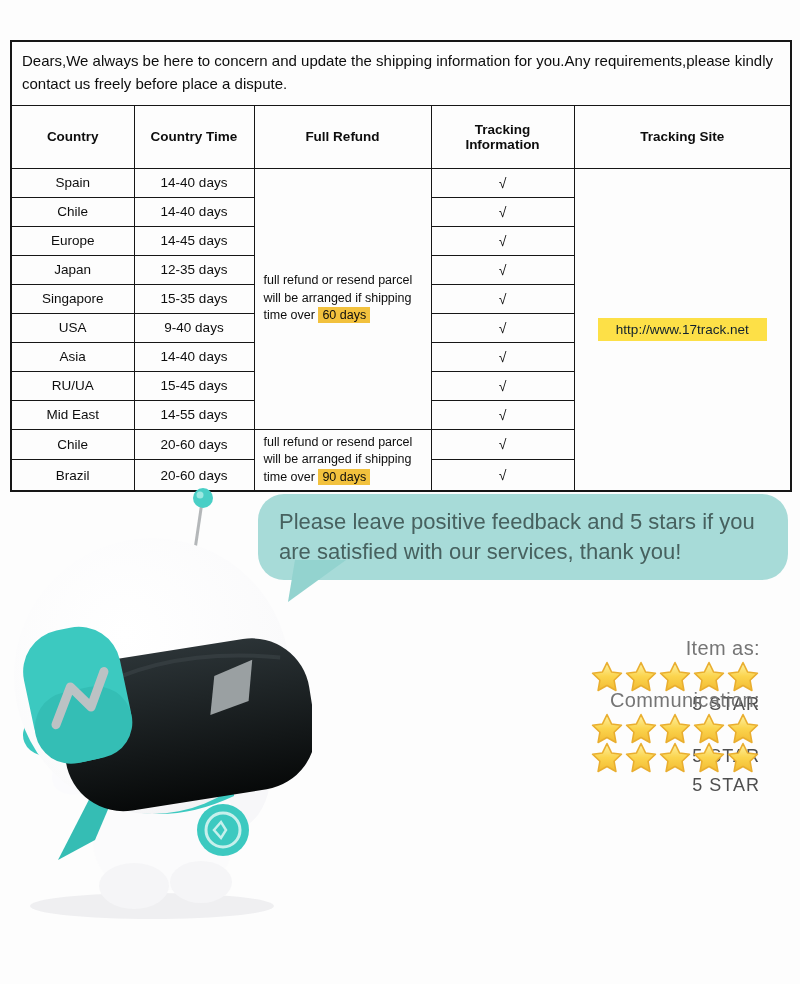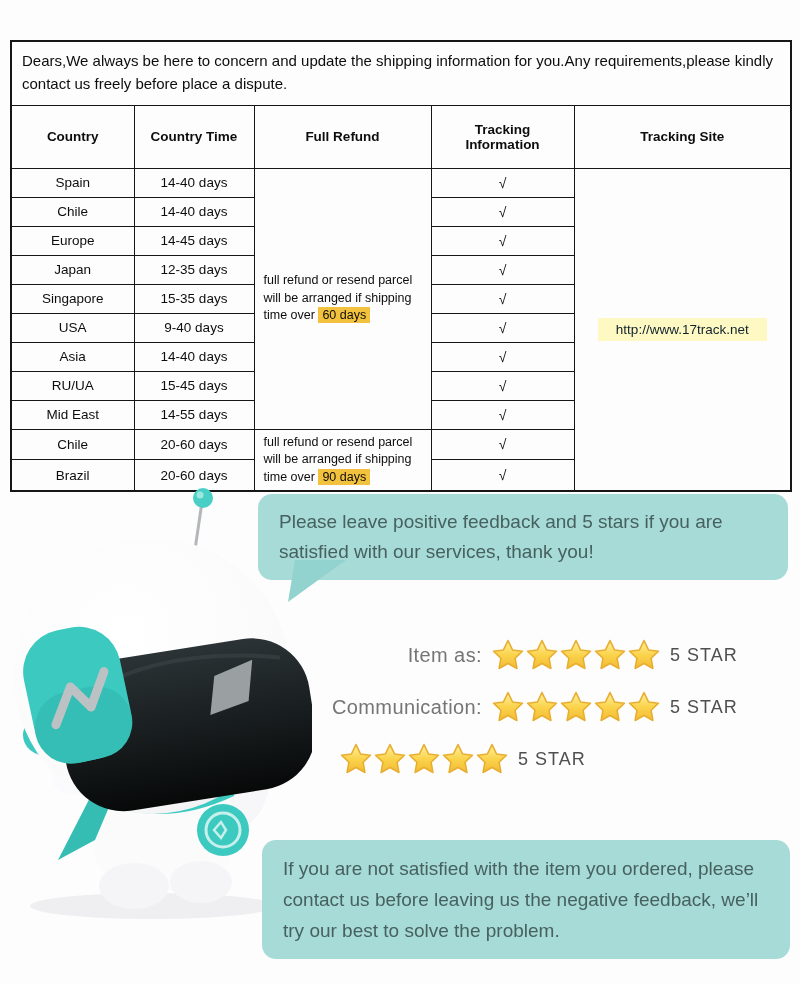--- a/index.html
+++ b/index.html
@@ -19,36 +19,36 @@
   .intro-cell { font-size:15px; padding:7px 10px 9px 10px; line-height:1.55; height:40px; text-align:left; }
   th.col-h { font-size:13.5px; font-weight:bold; height:24px; padding:16px; }
   td.c-cell, td.t-cell { text-align:center; font-size:13.5px; height:26px; padding:1px; }
   td.chk-cell { text-align:center; font-size:14px; height:26px; padding:1px; }
   td.refund-cell {
     text-align:left; vertical-align:middle; font-size:12.5px;
     line-height:1.4; padding:4px 6px 4px 9px;
   }
   .hl { background:#f2c13d; padding:1px 4px; }
   td.site-cell { text-align:center; vertical-align:middle; }
-  .url-chip { background:#fef9c3; color:#10212e; font-size:13.5px; padding:4px 18px; display:inline-block; }
+  .url-chip { background:#fde047; color:#10212e; font-size:13.5px; padding:4px 18px; display:inline-block; }
 
   
   .bubble {
-    position:absolute; background:#a7dbd8; border-radius:14px;
-    color:#47615f; font-size:19px; padding:13px 21px; line-height:30px;
+    position:absolute; background:#a7dbd8; border-radius:26px;
+    color:#47615f; font-size:22px; padding:13px 21px; line-height:30px;
   }
   .bubble-top { left:258px; top:494px; width:488px; }
   .bubble-bottom { left:262px; top:840px; width:486px; line-height:31px; }
   .bubble-tail {
     position:absolute; left:288px; top:560px; width:58px; height:42px;
     background:#93d3cf; clip-path:polygon(12% 0, 100% 0, 0 100%);
   }
 
   
-  .rating-row { position:absolute; left:330px; width:430px; height:36px; display:flex; align-items:center; }
+  .rating-row { position:absolute; left:330px; width:430px; height:36px; display:flex; align-items:flex-end;flex-direction:column; }
   .r1{top:637px} .r2{top:689px} .r3{top:741px}
   .rating-label { width:152px; text-align:right; font-size:20px; color:#757575; letter-spacing:.4px; white-space:nowrap; }
   .stars { display:flex; margin-left:9px; }
   .stars svg { width:34px; height:34px; display:block; }
   .rating-suffix { margin-left:9px; font-size:18px; color:#4f4f4f; letter-spacing:1px; }
 
   .robot { position:absolute; left:0px; top:478px; }
   .hidden-defs { position:absolute; width:0; height:0; }
 </style>
 </head>
@@ -262,15 +262,14 @@
     <polygon points="12,1.8 15.2,8.4 22.2,9.3 17,14.3 18.3,21.5 12,18 5.7,21.5 7,14.3 1.8,9.3 8.8,8.4" fill="url(#starGrad)" stroke="#e9ae2f" stroke-width="1.1" stroke-linejoin="round"></polygon>
   </svg>
 
   <svg viewBox="0 0 24 24">
     <polygon points="12,1.8 15.2,8.4 22.2,9.3 17,14.3 18.3,21.5 12,18 5.7,21.5 7,14.3 1.8,9.3 8.8,8.4" fill="url(#starGrad)" stroke="#e9ae2f" stroke-width="1.1" stroke-linejoin="round"></polygon>
   </svg>
 </span>
     <span class="rating-suffix">5 STAR</span>
   </div>
 
-  <div class="bubble bubble-bottom">If you are not satisfied with the item you ordered, please contact us before leaving us the negative feedback, we’ll try our best to solve the problem.</div>
 
 </div>
 
 </body></html>

